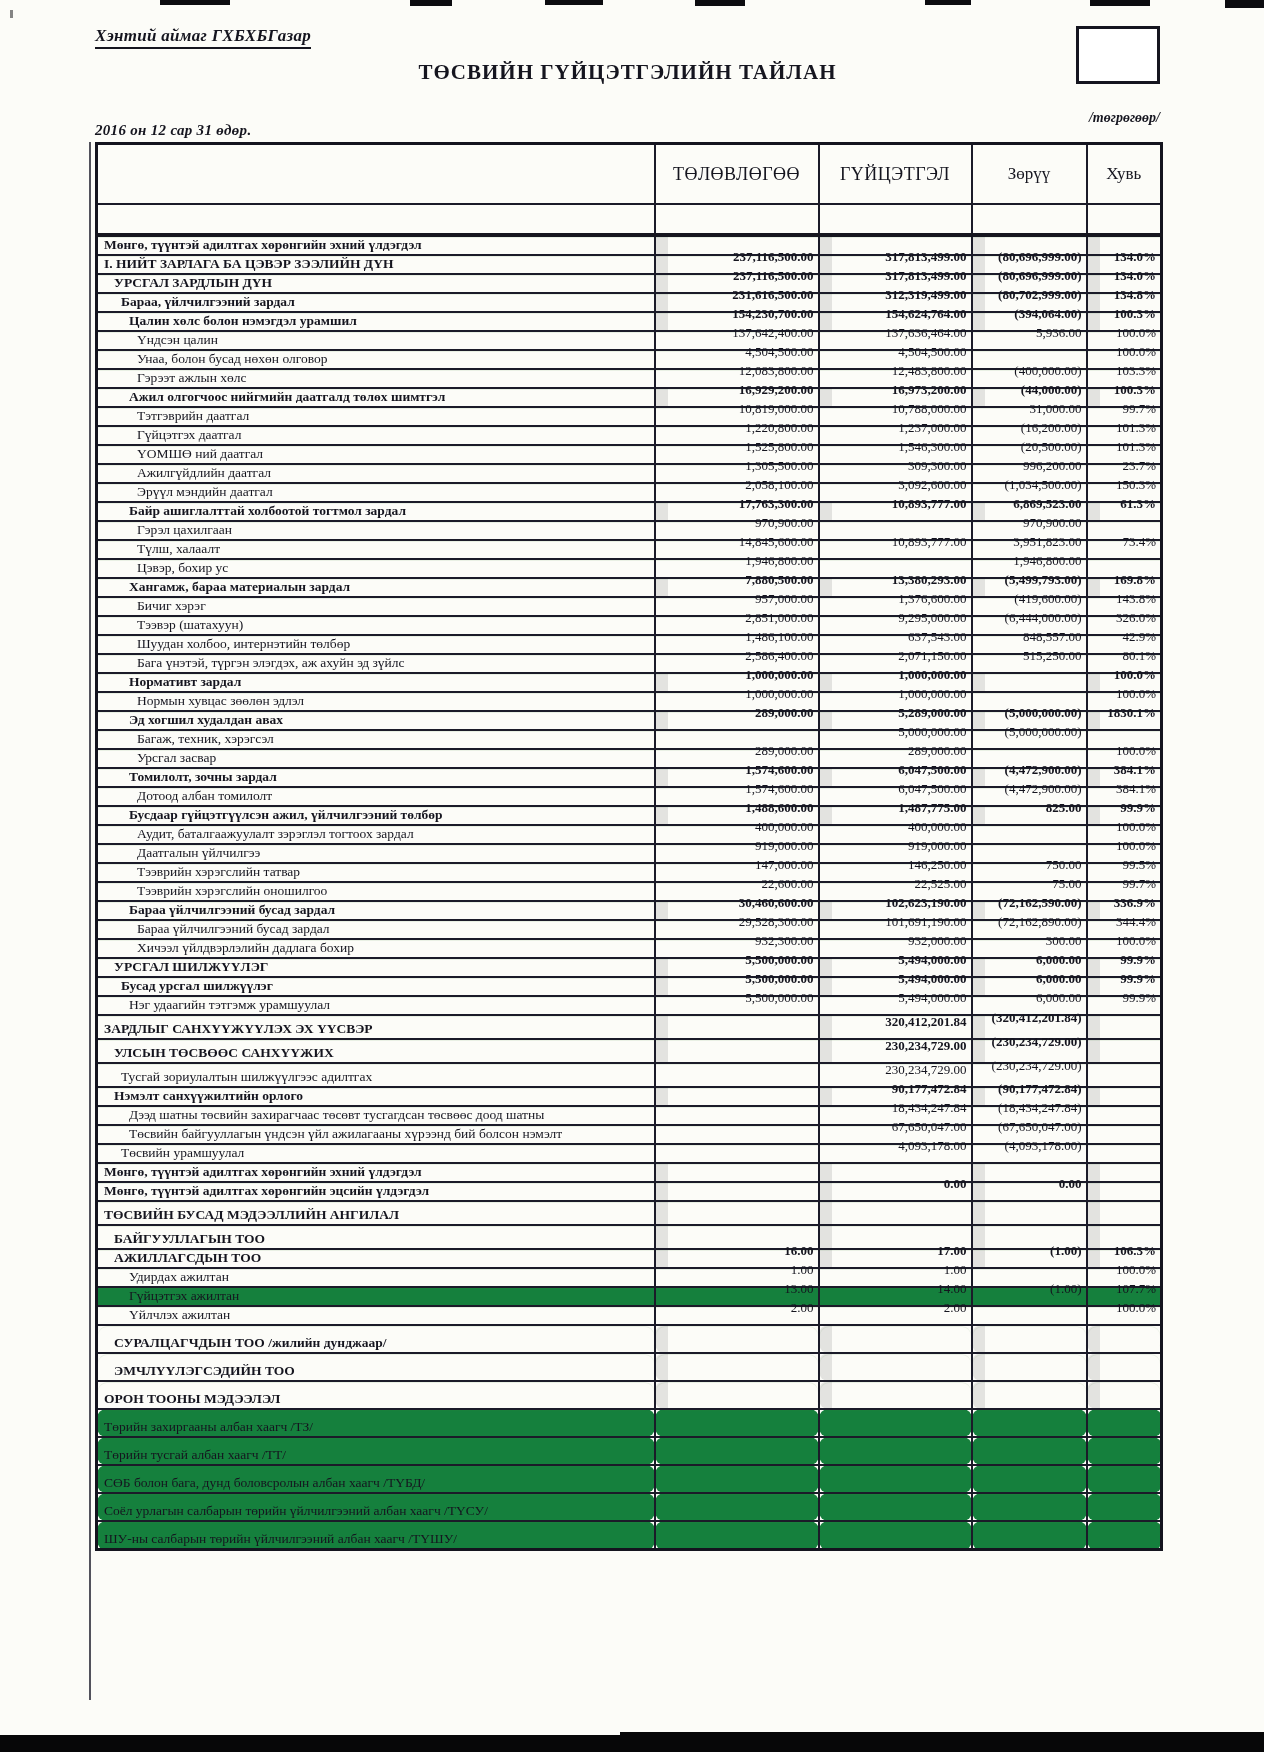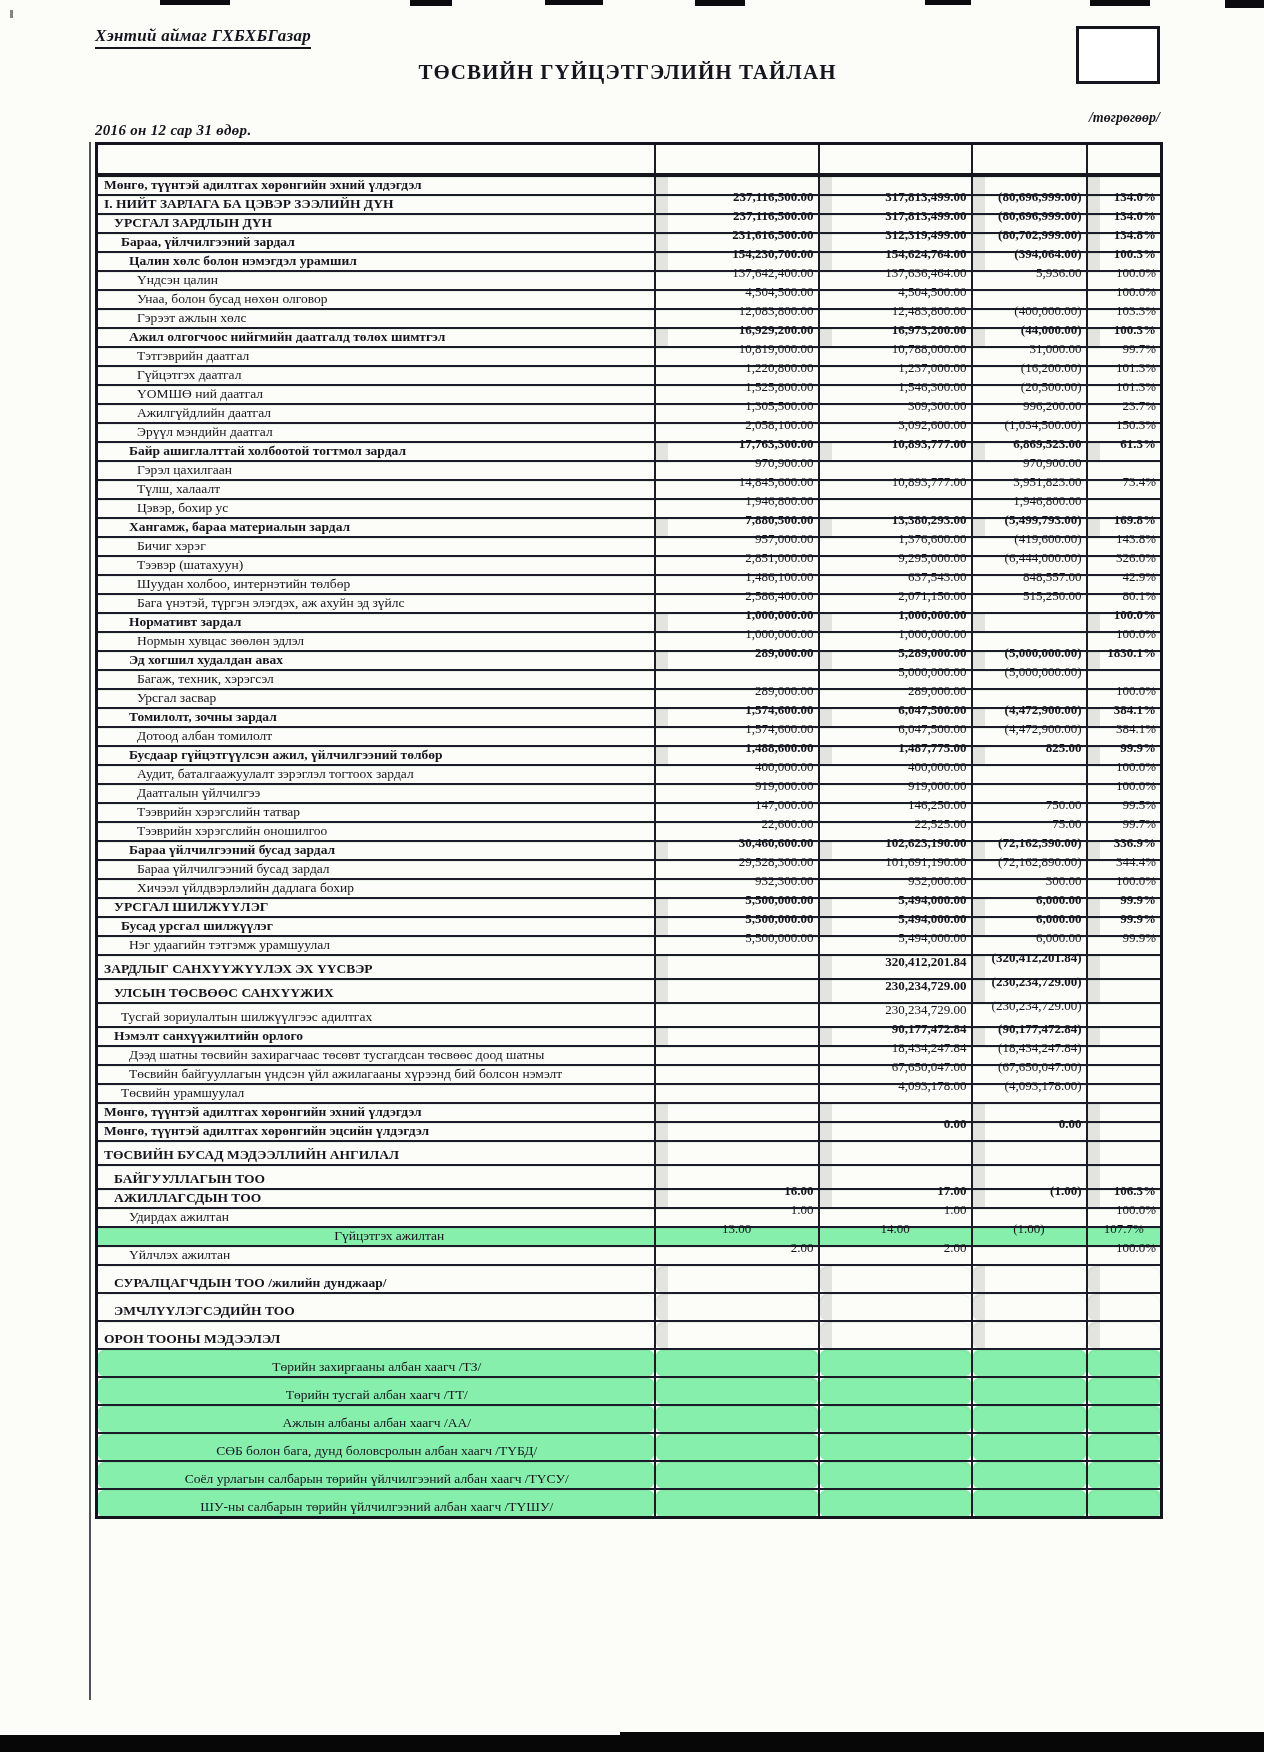--- a/index.html
+++ b/index.html
@@ -26,21 +26,21 @@
            box-shadow:inset 0 1px 0 rgba(70,140,60,.10);}
   tbody tr.h1 td{height:22px;}
   tbody tr.h2 td{height:26px;border-radius:9px;}
   .l{font-size:13.5px;white-space:nowrap;line-height:1.05;padding-bottom:2px;}
   .i0{margin-left:2px}.i1{margin-left:12px}.i2{margin-left:19px}.i3{margin-left:27px}.i4{margin-left:35px}
   tr.bold .l,tr.bold .num{font-weight:bold;}
   td.v{text-align:right;}
   .num{position:relative;top:-9px;font-size:13px;line-height:1.05;}
   tr.bold td.v{background:linear-gradient(90deg,#e3e3e0 0,#e3e3e0 12px,rgba(0,0,0,0) 12px);}
   tr.wrap td.dif .num{max-width:97px;margin-left:auto;word-break:break-all;top:-13px;text-align:right;}
-  tr.shade td{background:#86efac;text-align:center;}
+  tr.shade td{background:#15803d;}
   .bottom-bar{position:absolute;left:0;bottom:0;width:1264px;height:17px;background:#070708;}
   .bottom-bar2{position:absolute;left:620px;bottom:14px;width:644px;height:6px;background:#070708;}
 </style>
 </head>
 <body>
 
 <div class="page">
 
   <div class="mark" style="left:160px;top:0;width:70px;height:5px;"></div>
   <div class="mark" style="left:410px;top:0;width:42px;height:6px;"></div>
@@ -61,20 +61,27 @@
 
   <table>
     <colgroup>
       <col style="width:558px">
         <col style="width:164px">
         <col style="width:153px">
         <col style="width:115px">
         <col style="width:75px">
     </colgroup>
     <thead>
+      <tr>
+        <th></th>
+        <th class="big">ТӨЛӨВЛӨГӨӨ</th>
+        <th class="big">ГҮЙЦЭТГЭЛ</th>
+        <th class="small">Зөрүү</th>
+        <th class="small">Хувь</th>
+      </tr>
       <tr class="spacer">
         <td></td>
           <td></td>
           <td></td>
           <td></td>
           <td></td>
       </tr>
     </thead>
     <tbody id="rows">
         <tr class="bold">
@@ -977,29 +984,20 @@
           <td>
             <div class="l i0">Төрийн тусгай албан хаагч /ТТ/</div>
           </td>
           <td class="v"></td>
           <td class="v"></td>
           <td class="v dif"></td>
           <td class="v pct"></td>
         </tr>
         <tr class="shade h2">
           <td>
-            <div class="l i0">Ажлын албаны албан хаагч /АА/</div>
-          </td>
-          <td class="v"></td>
-          <td class="v"></td>
-          <td class="v dif"></td>
-          <td class="v pct"></td>
-        </tr>
-        <tr class="shade h2">
-          <td>
             <div class="l i0">СӨБ болон бага, дунд боловсролын албан хаагч /ТҮБД/</div>
           </td>
           <td class="v"></td>
           <td class="v"></td>
           <td class="v dif"></td>
           <td class="v pct"></td>
         </tr>
         <tr class="shade h2">
           <td>
             <div class="l i0">Соёл урлагын салбарын төрийн үйлчилгээний албан хаагч /ТҮСУ/</div>

